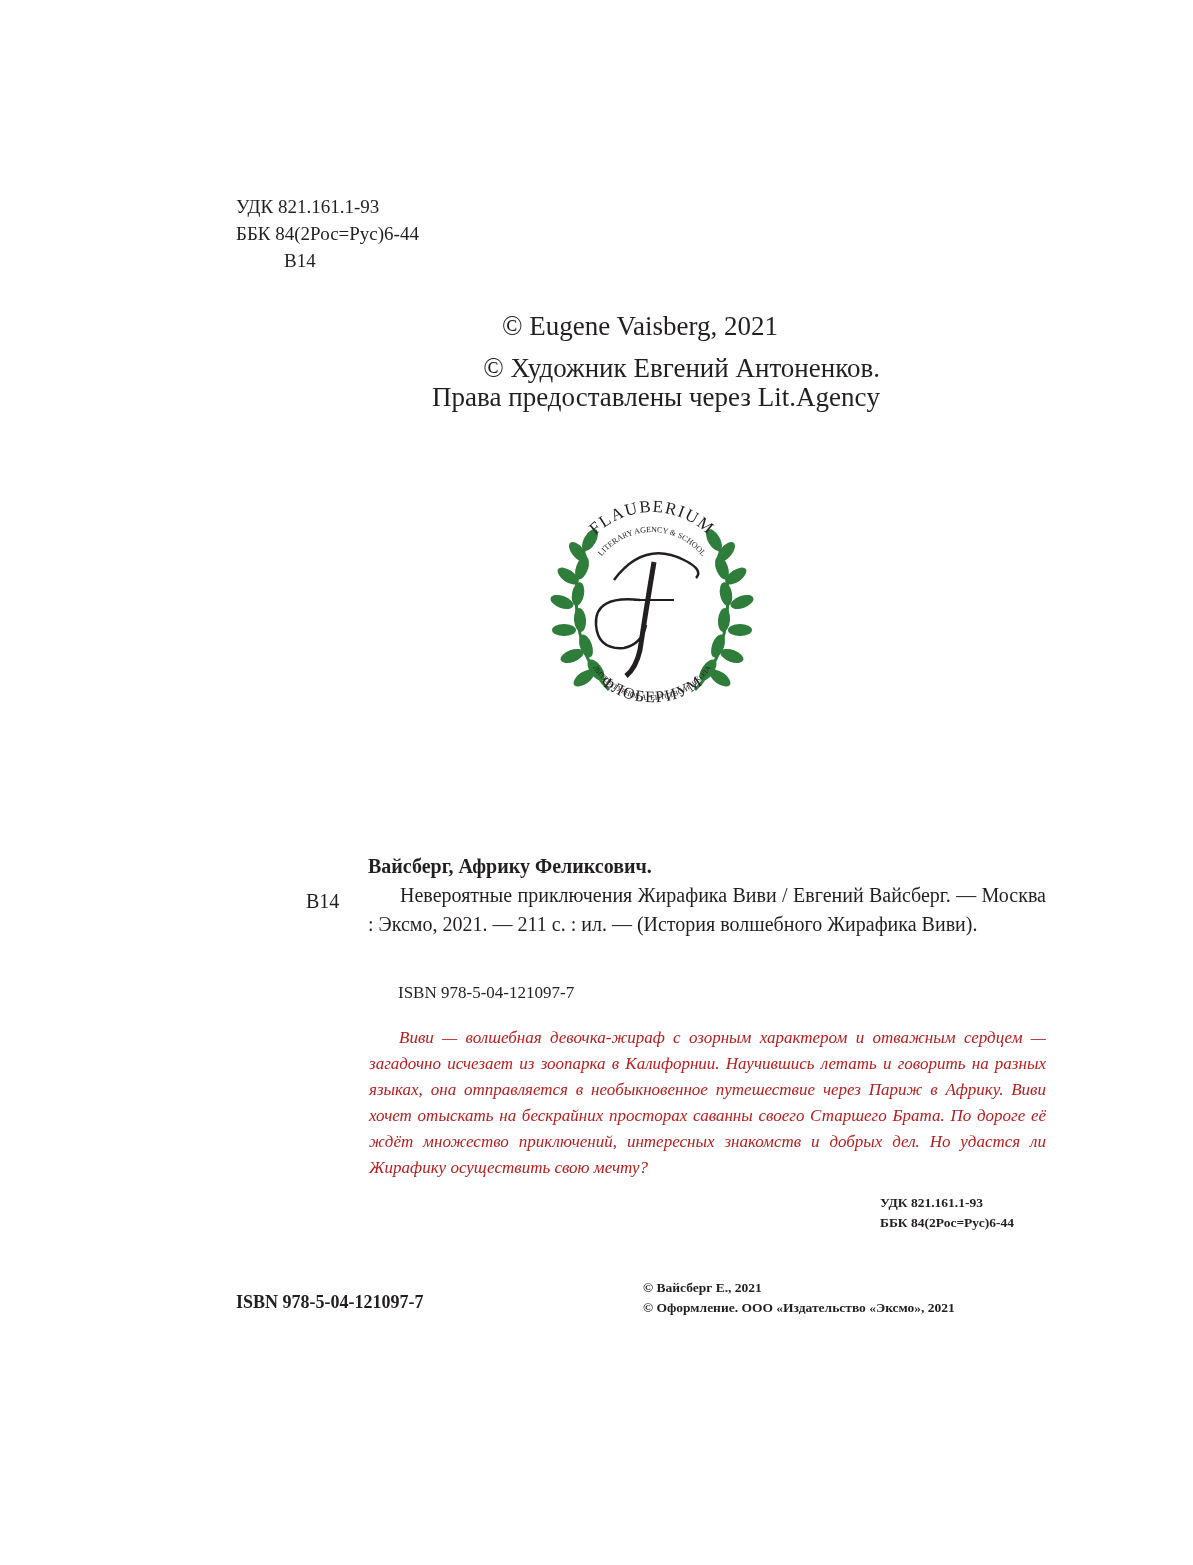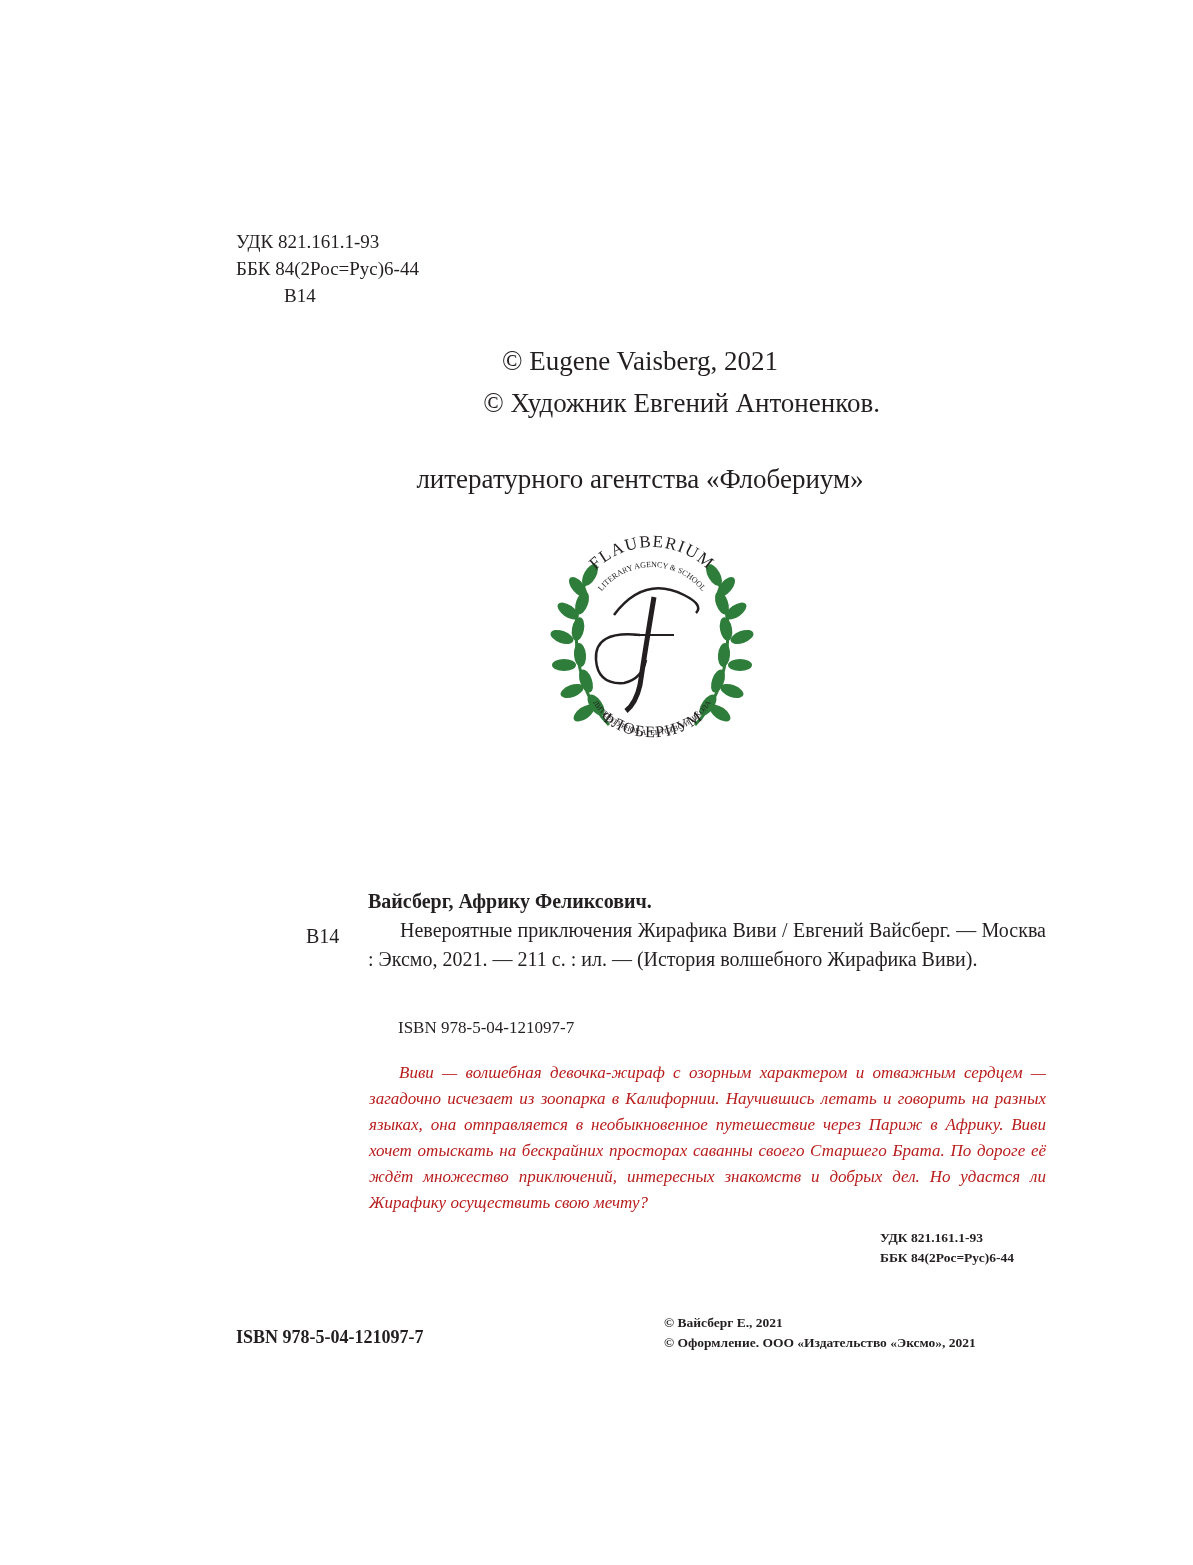--- a/index.html
+++ b/index.html
@@ -1,46 +1,46 @@
 <!DOCTYPE html>
 <html><head>
   <meta charset="utf-8">
   <style>
     html, body { margin: 0; padding: 0; background: #ffffff; }
     body { width: 1193px; height: 1565px; position: relative; font-family: "Liberation Serif", "DejaVu Serif", serif; color: #231f20; overflow: hidden; }
-    .abs { position: absolute; margin-top: 35px; }
+    .abs { position: absolute; }
     .classif { left: 236px; top: 193px; font-size: 19px; line-height: 27px; }
     .classif .indent { padding-left: 48px; }
     .credits { left: 400px; width: 480px; text-align: center; font-size: 27px; line-height: 29px; }
     .logo { left: 534px; top: 500px; width: 236px; height: 212px; }
     .biblio { left: 306px; top: 848px; width: 740px; font-size: 20px; line-height: 29px; }
     .biblio .author { position: absolute; left: 62px; top: 4px; font-weight: bold; }
     .biblio .code { position: absolute; left: 0; top: 39px; }
     .biblio .desc { position: absolute; left: 62px; top: 33px; width: 678px; text-align: justify; text-indent: 32px; }
     .biblio .isbn { position: absolute; left: 92px; top: 130px; font-size: 17px; }
     .annot { left: 369px; top: 1025px; width: 677px; font-size: 17px; line-height: 26px; text-align: justify; text-indent: 30px; color: #b91c1c; font-style: italic; }
     .annot-codes { left: 880px; top: 1193px; font-family: "Liberation Serif", serif; font-weight: bold; font-size: 13.5px; line-height: 20px; text-align: left; }
     .bottom-isbn { left: 236px; top: 1292px; font-weight: bold; font-size: 18px; }
-    .bottom-copy { left: 664px; top: 1278px; font-weight: bold; font-size: 13.5px; line-height: 20px; }
+    .bottom-copy { left: 643px; top: 1278px; font-weight: bold; font-size: 13.5px; line-height: 20px; }
   </style>
 </head>
 <body>
 
 <div class="abs classif">
   <div>УДК 821.161.1-93</div>
   <div>ББК 84(2Рос=Рус)6-44</div>
   <div class="indent">В14</div>
 </div>
 
 <div class="abs credits" style="top:312px;">© Eugene Vaisberg, 2021</div>
 <div class="abs credits" style="top:354px;text-align:right;">
   <div>© Художник Евгений Антоненков.</div>
+  <div>Права предоставлены через Lit.Agency</div>
 </div>
 <div class="abs credits" style="top:430px;">
-  <div>литературного агентства «Флобериум»</div>
 </div>
 
 <div class="abs logo">
   <svg width="236" height="212" viewBox="0 0 236 212" xmlns="http://www.w3.org/2000/svg">
     <defs>
       <path id="arcTop" d="M 38 92 A 80 80 0 0 1 198 92"></path>
       <path id="arcTopInner" d="M 54 96 A 64 64 0 0 1 182 96"></path>
       <path id="arcBottomInner" d="M 48 130 A 70 70 0 0 0 188 130"></path>
       <path id="arcBottom" d="M 40 140 A 80 80 0 0 0 196 140"></path>
     </defs>

